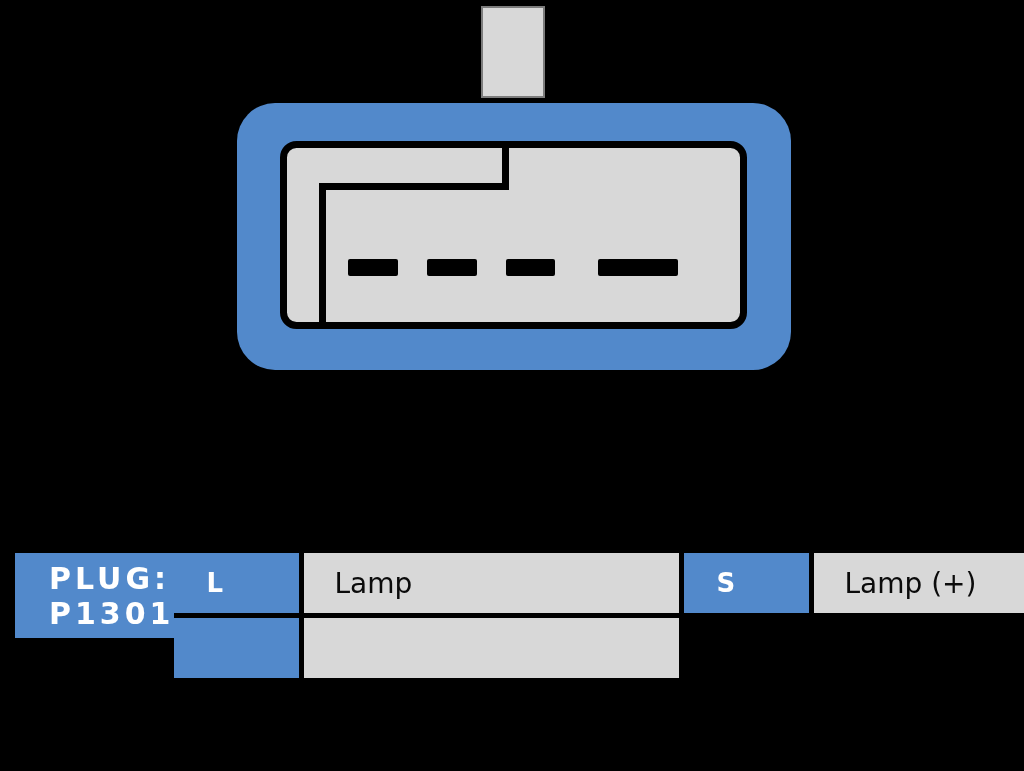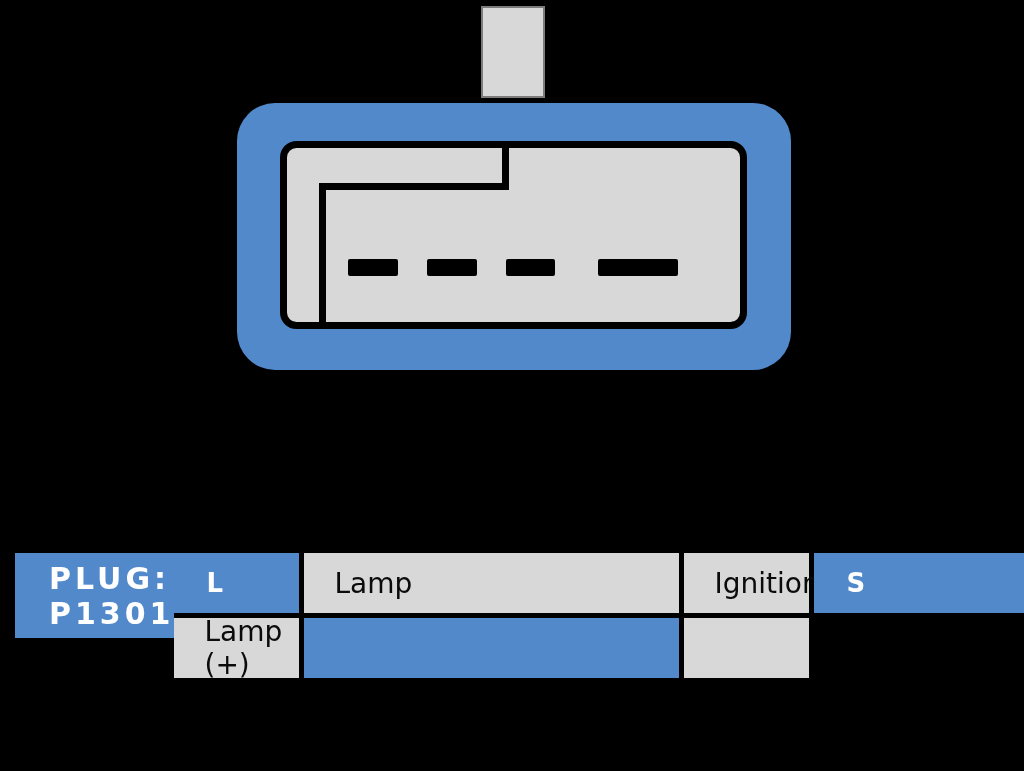--- a/index.html
+++ b/index.html
@@ -93,21 +93,20 @@
       <rect class="slot" x="506" y="259" width="49" height="17" rx="2"></rect>
       <rect class="slot" x="598" y="259" width="80" height="17" rx="2"></rect>
     </g>
   </svg>
 
   <div class="pin-table">
     <div class="tbl-header">PLUG: P1301</div>
     <div class="tbl-grid">
       <div class="cell cell-pin">L</div>
       <div class="cell cell-desc">Lamp</div>
-      <div class="cell cell-desc">Ignition</div>
       <div class="cell cell-pin">S</div>
       <div class="cell cell-desc">Lamp (+)</div>
       <div class="cell cell-pin"></div>
       <div class="cell cell-desc"></div>
     </div>
   </div>
 
 </div>
 
 </body></html>

